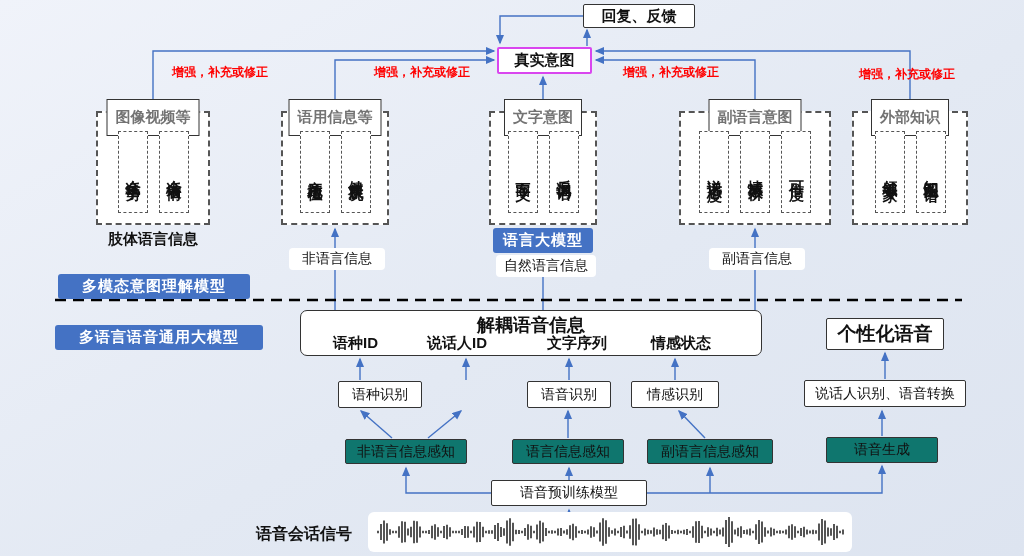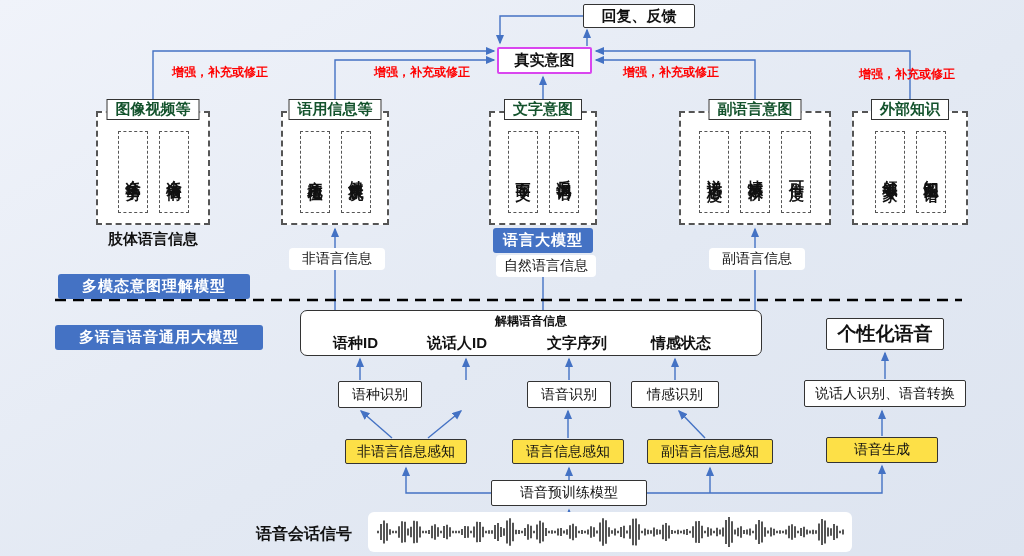--- a/index.html
+++ b/index.html
@@ -21,33 +21,33 @@
   .redlabel{position:absolute;z-index:2;color:#f00;font-weight:bold;font-size:12px;white-space:nowrap;}
   .bluebar{
     position:absolute;z-index:2;background:#4472c4;color:#fff;font-weight:bold;
     display:flex;align-items:center;justify-content:center;border-radius:3px;
     font-size:15px;letter-spacing:1px;box-sizing:border-box;
   }
   .group{position:absolute;z-index:2;height:126px;}
   .gframe{position:absolute;left:0;right:0;top:12px;bottom:0;border:2px dashed #555;background:#fff;box-sizing:border-box;}
   .gtitle{
     position:absolute;top:0;left:50%;transform:translateX(-50%);z-index:3;
-    background:#fff;border:1.5px solid #333;padding:0 8px;white-space:nowrap;
-    font-size:15px;font-weight:bold;color:#14532d;
+    background:#fff;border:1.5px solid #333;padding:8px 8px;white-space:nowrap;
+    font-size:15px;font-weight:bold;color:#737373;
   }
   .gitems{position:absolute;left:0;right:0;top:32px;display:flex;justify-content:center;gap:11px;z-index:3;}
   .vitem{
     width:30px;height:82px;border:1.6px dashed #555;background:#fff;box-sizing:border-box;
     display:flex;align-items:center;justify-content:center;
     writing-mode:vertical-rl;text-orientation:upright;
     font-size:15px;font-weight:bold;letter-spacing:2px;color:#111;
   }
   .caption{position:absolute;z-index:2;color:#111;font-size:14px;text-align:center;}
   .whitecap{background:#fff;border-radius:4px;padding:2px 4px;}
-  .graybox{background:#fde047;}
+  .graybox{background:#0f766e;}
   .decoupled{flex-direction:column;justify-content:flex-start;border-radius:7px;}
   .ditem{position:absolute;top:23px;font-size:15px;font-weight:bold;white-space:nowrap;}
   .wave{position:absolute;z-index:2;background:#fff;border-radius:6px;display:flex;align-items:center;justify-content:center;}
 </style>
 </head>
 <body>
 
 <div class="canvas">
 
   <svg class="overlay" width="1024" height="556">
@@ -143,21 +143,21 @@
   <div class="caption bold" style="left:96px;top:230px;width:114px;font-size:15px;">肢体语言信息</div>
   <div class="bluebar" style="left:493px;top:228px;width:100px;height:25px;">语言大模型</div>
   <div class="caption whitecap" style="left:289px;top:248px;width:88px;">非语言信息</div>
   <div class="caption whitecap" style="left:496px;top:255px;width:92px;">自然语言信息</div>
   <div class="caption whitecap" style="left:709px;top:248px;width:88px;">副语言信息</div>
 
   <div class="bluebar" style="left:58px;top:274px;width:192px;height:25px;">多模态意图理解模型</div>
   <div class="bluebar" style="left:55px;top:325px;width:208px;height:25px;">多语言语音通用大模型</div>
 
   <div class="abs box decoupled" style="left:300px;top:310px;width:462px;height:46px;">
-    <div class="bold" style="font-size:12px;margin-top:2px;">解耦语音信息</div>
+    <div class="bold" style="font-size:18px;margin-top:2px;">解耦语音信息</div>
     <div class="ditem" style="left:32px;">语种ID</div>
     <div class="ditem" style="left:126px;">说话人ID</div>
     <div class="ditem" style="left:246px;">文字序列</div>
     <div class="ditem" style="left:350px;">情感状态</div>
   </div>
 
   <div class="abs box bold" style="left:826px;top:318px;width:118px;height:32px;font-size:19px;">个性化语音</div>
 
   <div class="abs box" style="left:318px;top:381px;width:84px;height:27px;margin-left:20px;">语种识别</div>
   <div class="abs box" style="left:527px;top:381px;width:84px;height:27px;">语音识别</div>

